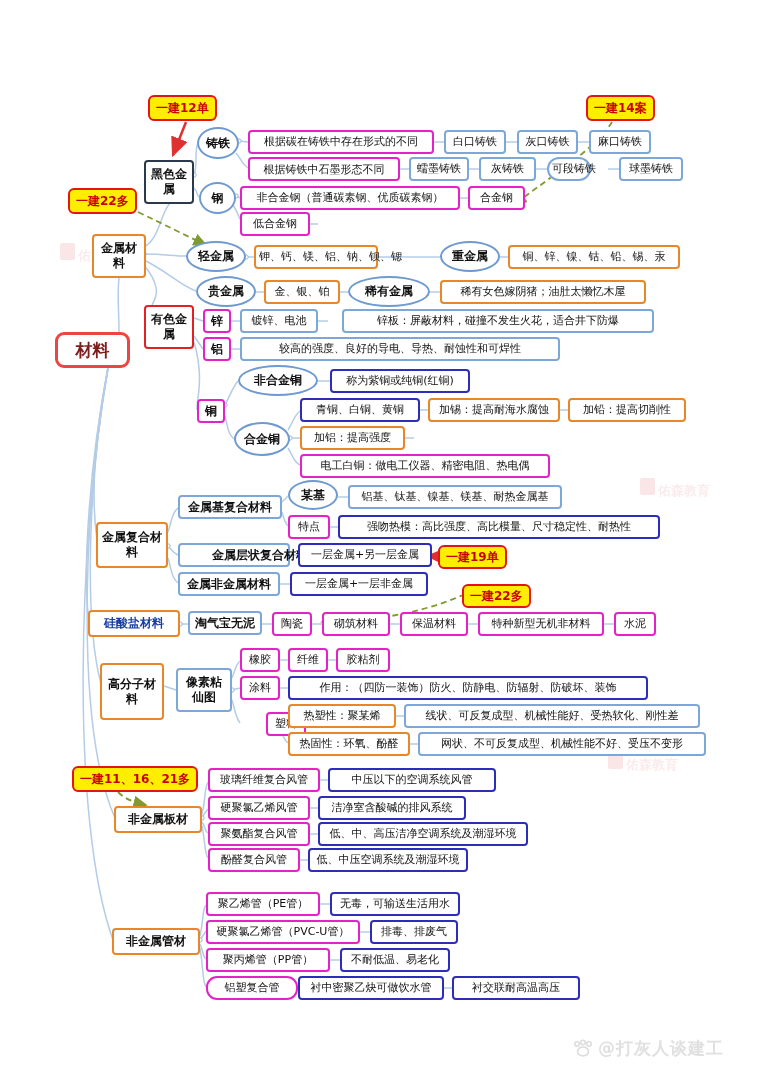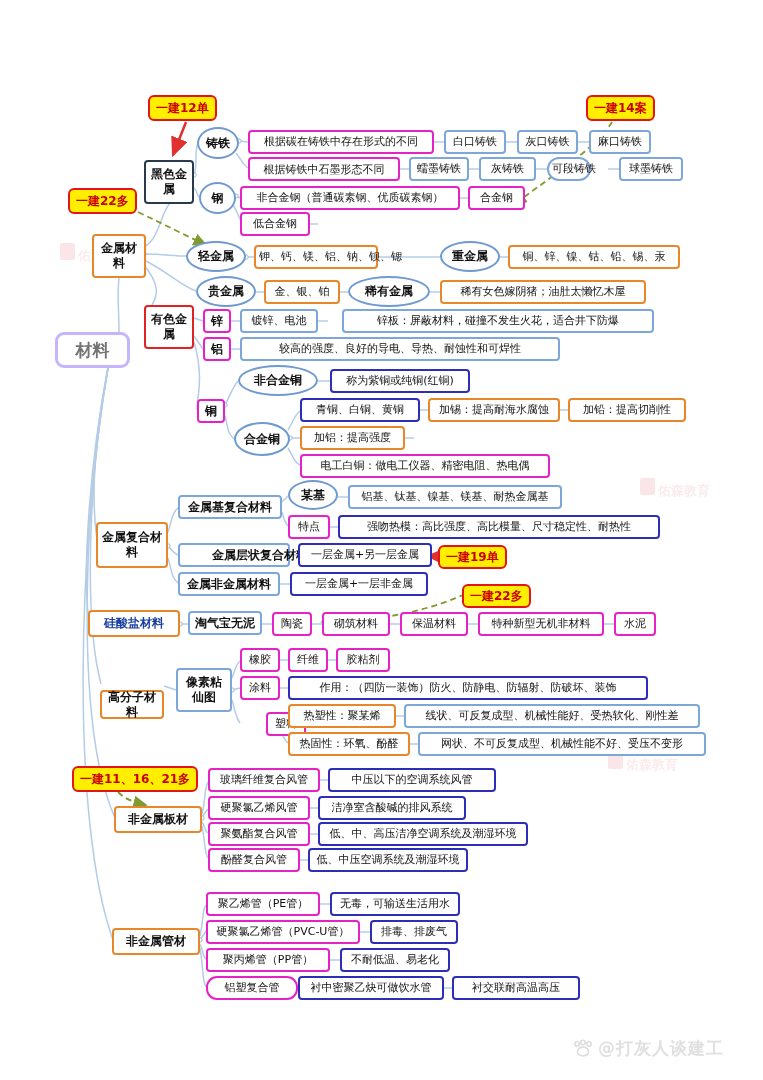--- a/index.html
+++ b/index.html
@@ -15,23 +15,23 @@
   .or{border-color:#e8872a;}
   .bold{font-weight:bold;font-size:12px;}
   .cat{display:flex;align-items:center;justify-content:center;white-space:normal;
        font-weight:bold;font-size:12px;line-height:1.25;height:auto;padding:2px 4px;}
   .el{position:absolute;z-index:2;box-sizing:border-box;background:#fff;border:2px solid #6f9ad0;
       border-radius:50%;display:flex;align-items:center;justify-content:center;
       font-weight:bold;font-size:12px;color:#111;white-space:nowrap;}
   .yellow{position:absolute;z-index:3;box-sizing:border-box;background:#ffee00;border:2px solid #e41414;
       border-radius:6px;color:#c80000;font-weight:bold;font-size:12px;line-height:22px;height:26px;
       text-align:center;white-space:nowrap;padding:0 6px;}
-  .central{position:absolute;z-index:3;box-sizing:border-box;background:#fff;border:3px solid #c4b5fd;
+  .central{position:absolute;z-index:3;box-sizing:border-box;background:#fff;border:3px solid #ef4444;
       border-radius:9px;display:flex;align-items:center;justify-content:center;
-      font-weight:bold;font-size:17px;color:#737373;}
+      font-weight:bold;font-size:17px;color:#7f1d1d;}
   .blue-text{color:#1a3fa0;}
   .dark{border-color:#2b3a4a;}
   .red{border-color:#e02222;}
   .stamp{position:absolute;z-index:1;color:rgba(205,70,70,0.10);font-weight:bold;font-size:13px;
          white-space:nowrap;}
   .stamp .seal{display:inline-block;width:15px;height:17px;background:rgba(220,60,60,0.13);
          border-radius:2px;margin-right:3px;}
   .wm{position:absolute;z-index:3;display:flex;align-items:center;gap:4px;color:#e0e0e0;
       font-weight:bold;font-size:17px;letter-spacing:1px;}
 </style>
@@ -228,21 +228,21 @@
   <div class="bx db" style="left:290px;top:572px;width:138px;">一层金属+一层非金属</div>
 
   <div class="bx or bold blue-text" style="left:88px;top:610px;width:92px;height:27px;line-height:23px;">硅酸盐材料</div>
   <div class="bx bl bold" style="left:188px;top:611px;width:74px;">淘气宝无泥</div>
   <div class="bx m" style="left:272px;top:612px;width:40px;">陶瓷</div>
   <div class="bx m" style="left:322px;top:612px;width:68px;">砌筑材料</div>
   <div class="bx m" style="left:400px;top:612px;width:68px;">保温材料</div>
   <div class="bx m" style="left:478px;top:612px;width:126px;">特种新型无机非材料</div>
   <div class="bx m" style="left:614px;top:612px;width:42px;">水泥</div>
 
-  <div class="bx cat or" style="left:100px;top:690px;width:64px;height:29px;">高分子材料</div>
+  <div class="bx cat or" style="left:100px;top:663px;width:64px;height:57px;">高分子材料</div>
   <div class="bx cat bl" style="left:176px;top:668px;width:56px;height:44px;">像素粘仙图</div>
   <div class="bx m" style="left:240px;top:648px;width:40px;">橡胶</div>
   <div class="bx m" style="left:288px;top:648px;width:40px;">纤维</div>
   <div class="bx m" style="left:336px;top:648px;width:54px;">胶粘剂</div>
   <div class="bx m" style="left:240px;top:676px;width:40px;">涂料</div>
   <div class="bx db" style="left:288px;top:676px;width:360px;">作用：（四防一装饰）防火、防静电、防辐射、防破坏、装饰</div>
   <div class="bx m" style="left:240px;top:712px;width:40px;margin-left:26px;">塑料</div>
   <div class="bx or" style="left:288px;top:704px;width:108px;">热塑性：聚某烯</div>
   <div class="bx bl" style="left:404px;top:704px;width:296px;">线状、可反复成型、机械性能好、受热软化、刚性差</div>
   <div class="bx or" style="left:288px;top:732px;width:122px;">热固性：环氧、酚醛</div>

